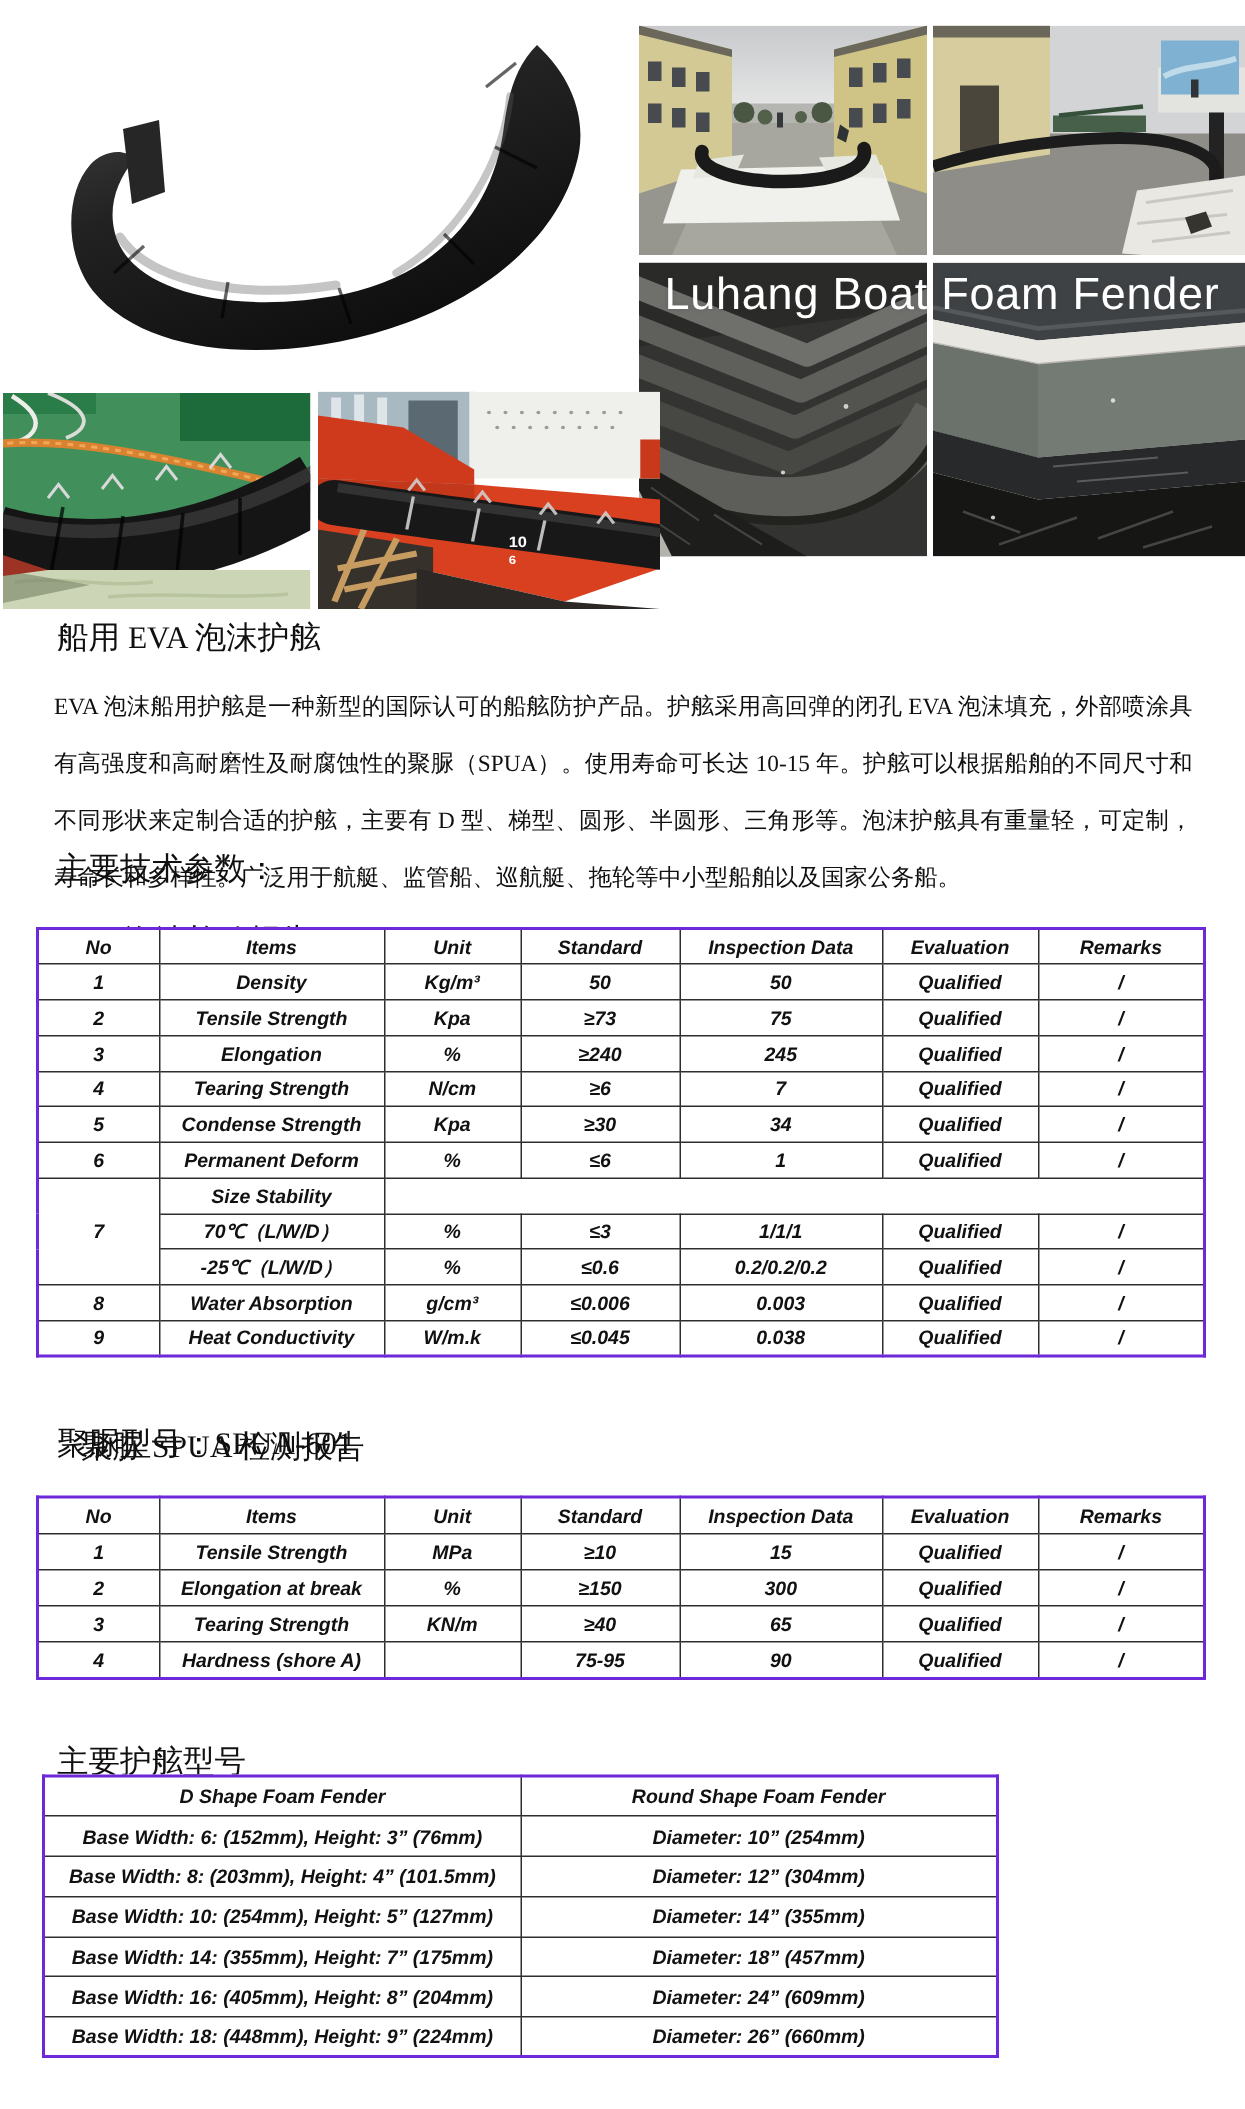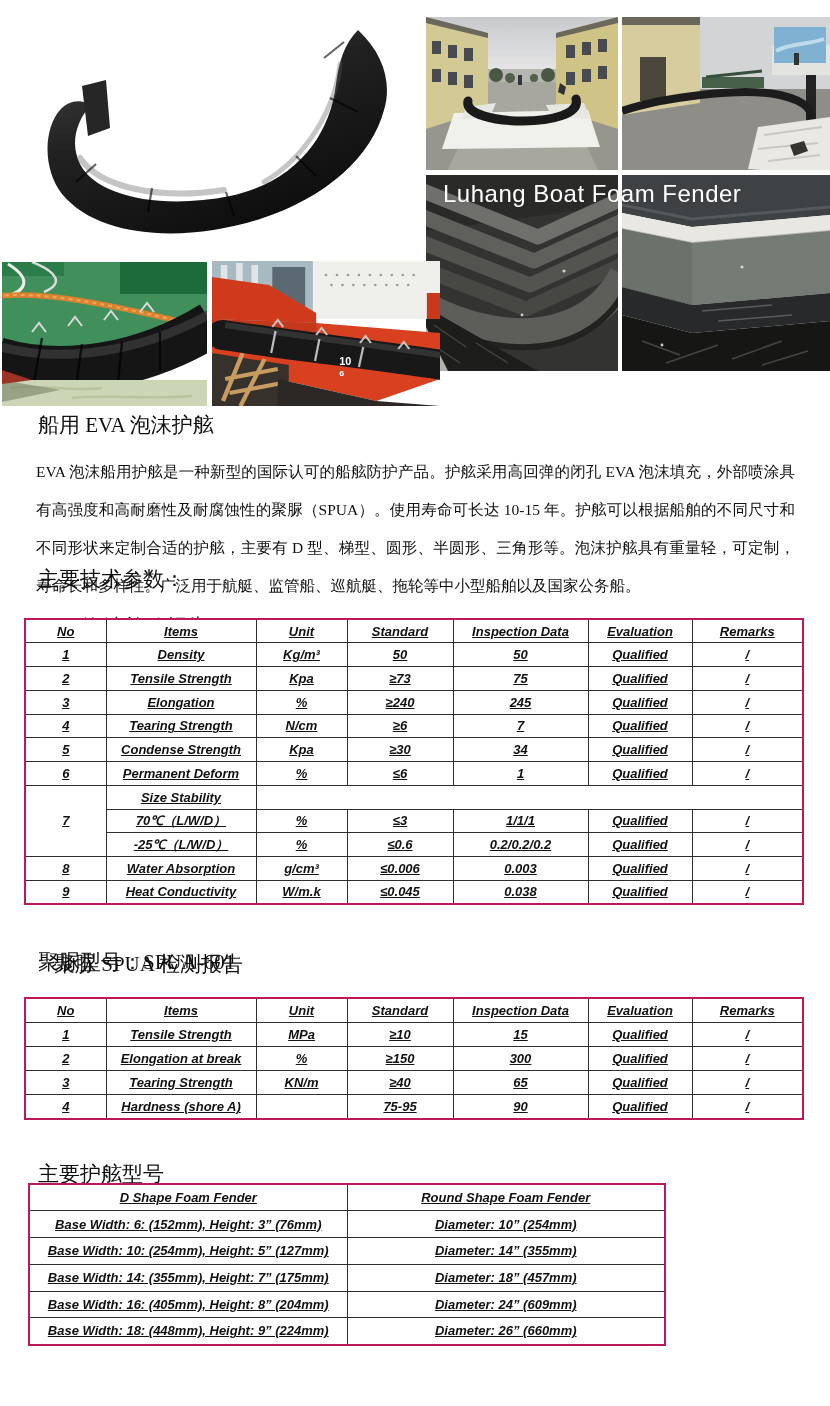--- a/index.html
+++ b/index.html
@@ -1,31 +1,31 @@
 <!DOCTYPE html>
 <html><head>
 <meta charset="utf-8">
 <style>
   html,body{margin:0;padding:0;background:#ffffff;}
   #canvas{position:relative;width:830px;height:1406px;background:#ffffff;overflow:hidden;
           font-family:"Liberation Serif",serif;color:#141414;}
   .photo{position:absolute;overflow:hidden;}
   .photo svg{display:block;width:100%;height:100%;}
   .hero-title{position:absolute;left:443px;top:180px;width:380px;
-      font-family:"Liberation Sans",sans-serif;font-weight:300;font-size:24px;
+      font-family:"Liberation Sans",sans-serif;font-weight:300;font-size:30px;
       color:#ffffff;letter-spacing:.5px;white-space:nowrap;z-index:5;
       text-shadow:0 0 3px rgba(60,60,60,.25);}
   .cn-head{position:absolute;left:38px;font-size:21px;line-height:19px;color:#101010;}
   .intro{position:absolute;left:36px;top:453px;width:759px;font-size:15.5px;
       line-height:38px;text-align:justify;color:#101010;}
   table.spec{position:absolute;border-collapse:collapse;table-layout:fixed;background:#fff;}
   table.spec th,table.spec td{border:1.6px solid #2e2e2e;text-align:center;vertical-align:middle;
       font-family:"Liberation Sans",sans-serif;font-style:italic;font-weight:600;
       font-size:13px;color:#111;padding:0 2px;overflow:hidden;white-space:nowrap;}
-  table.spec{border:2px solid #be185d;text-decoration:underline;}
+  table.spec{border:2px solid #6d28d9;}
   .t-eva tr{height:23.75px;}
   .t-spua tr{height:24.2px;}
   .t-models tr{height:26.75px;margin-left:44px;}
   .t-models th,.t-models td{font-size:13.5px;}
 </style>
 </head>
 <body>
 
 <div id="canvas">
 
@@ -448,20 +448,24 @@
           <th>D Shape Foam Fender</th>
           <th>Round Shape Foam Fender</th>
         </tr>
       </thead>
     <tbody>
         <tr>
           <td>Base Width: 6: (152mm), Height: 3” (76mm)</td>
           <td>Diameter: 10” (254mm)</td>
         </tr>
         <tr>
+          <td>Base Width: 8: (203mm), Height: 4” (101.5mm)</td>
+          <td>Diameter: 12” (304mm)</td>
+        </tr>
+        <tr>
           <td>Base Width: 10: (254mm), Height: 5” (127mm)</td>
           <td>Diameter: 14” (355mm)</td>
         </tr>
         <tr>
           <td>Base Width: 14: (355mm), Height: 7” (175mm)</td>
           <td>Diameter: 18” (457mm)</td>
         </tr>
         <tr>
           <td>Base Width: 16: (405mm), Height: 8” (204mm)</td>
           <td>Diameter: 24” (609mm)</td>

